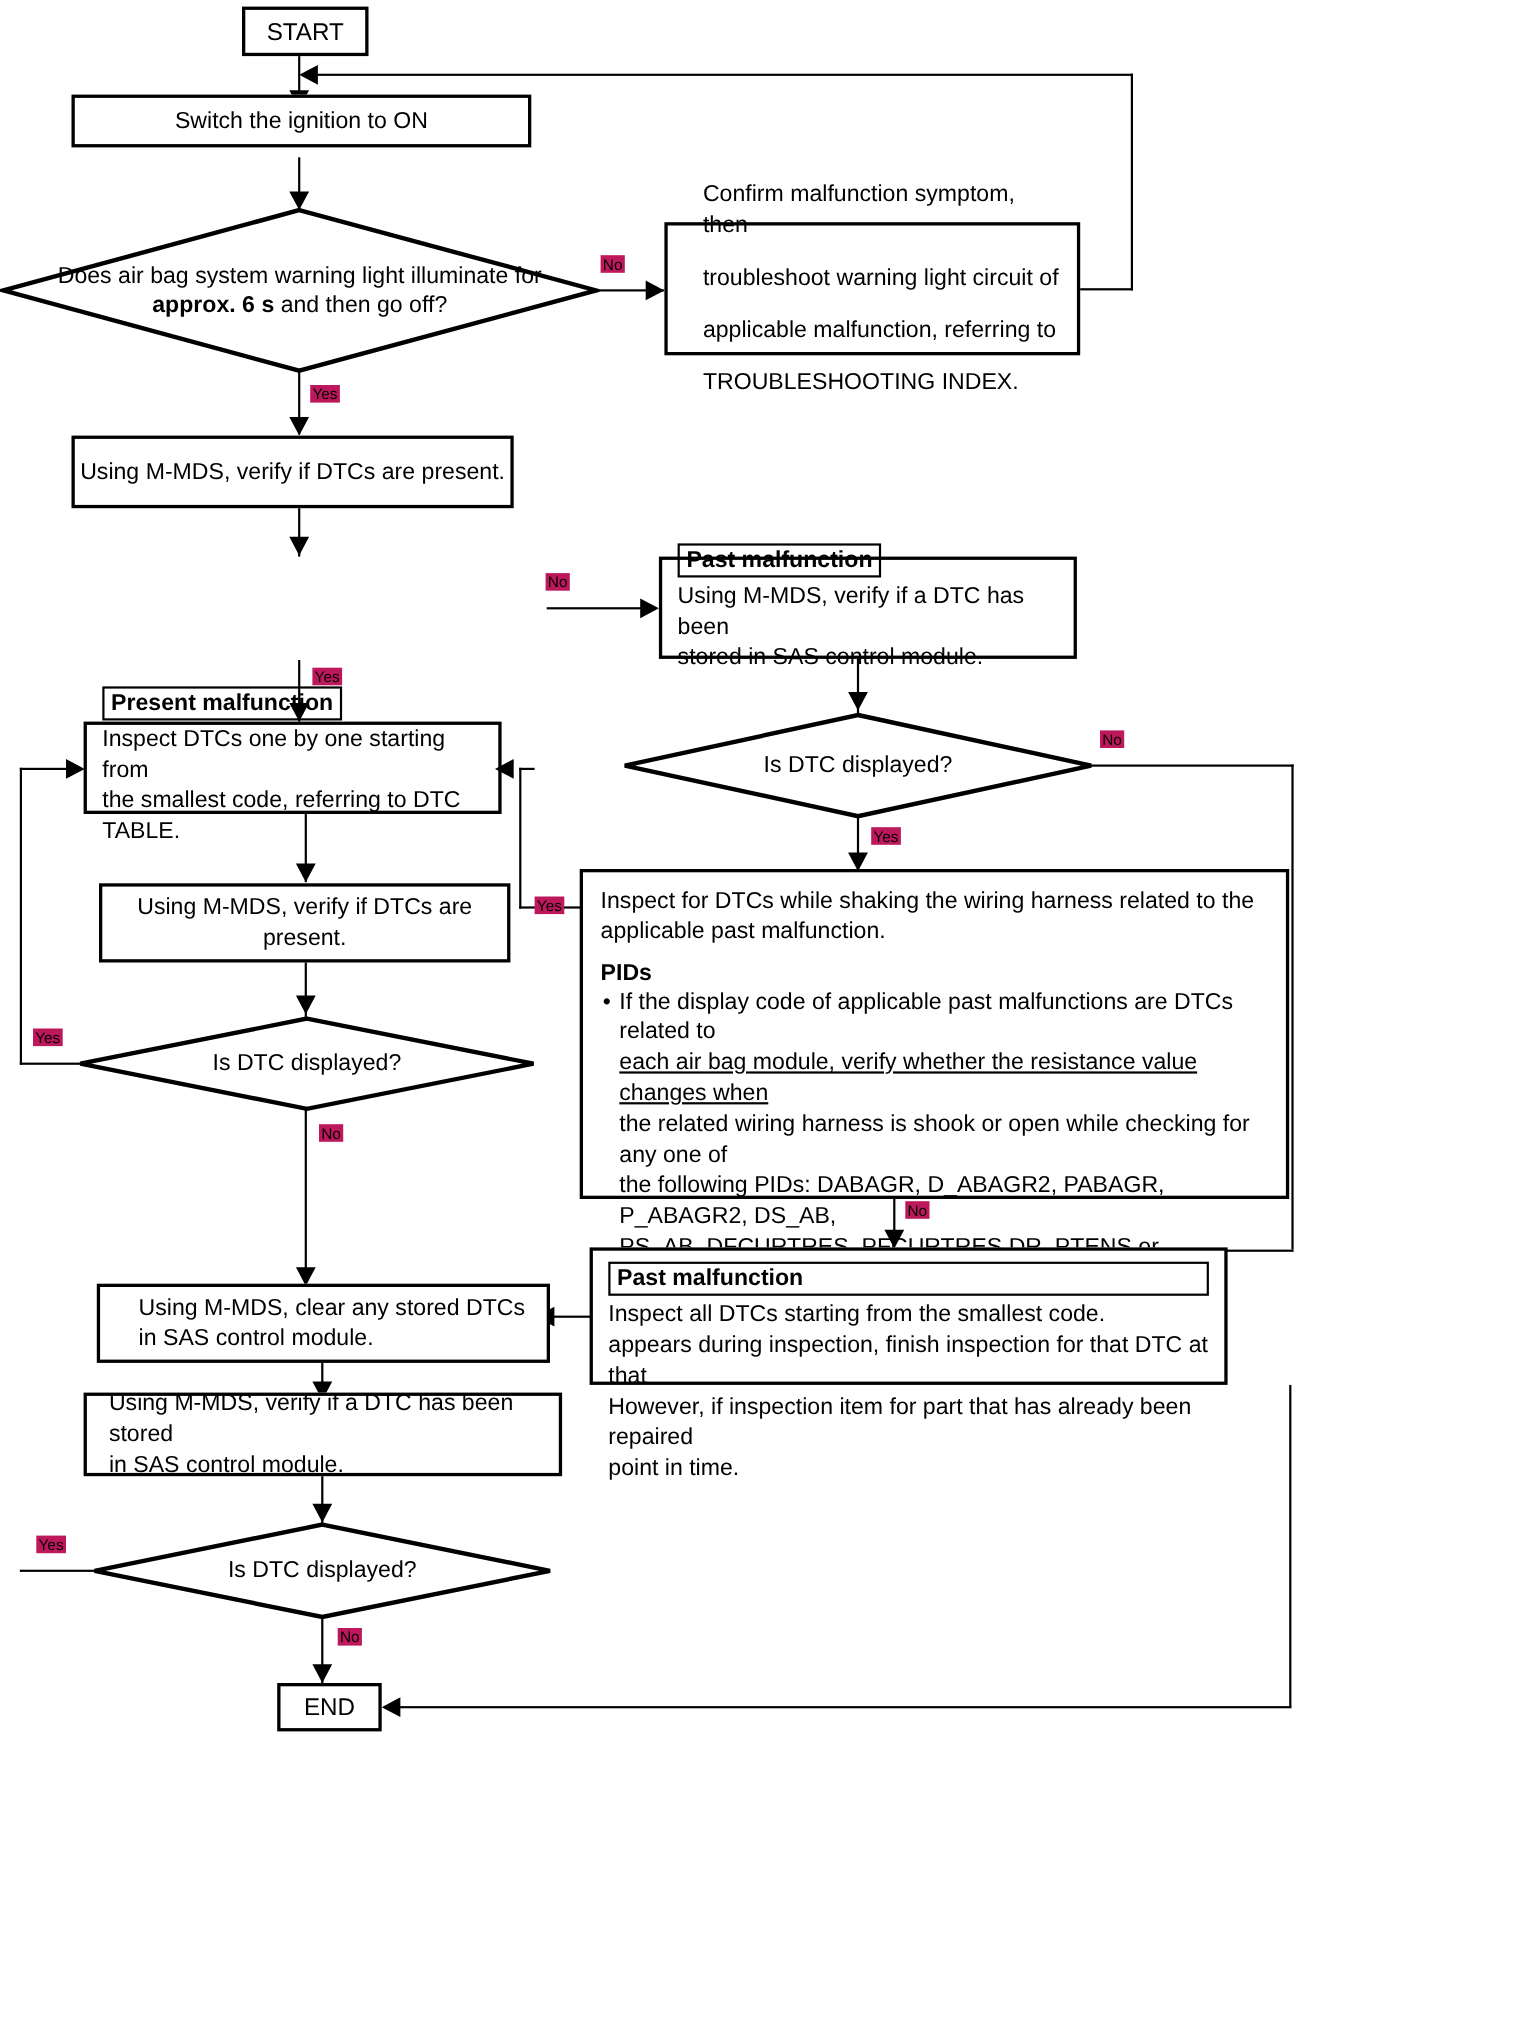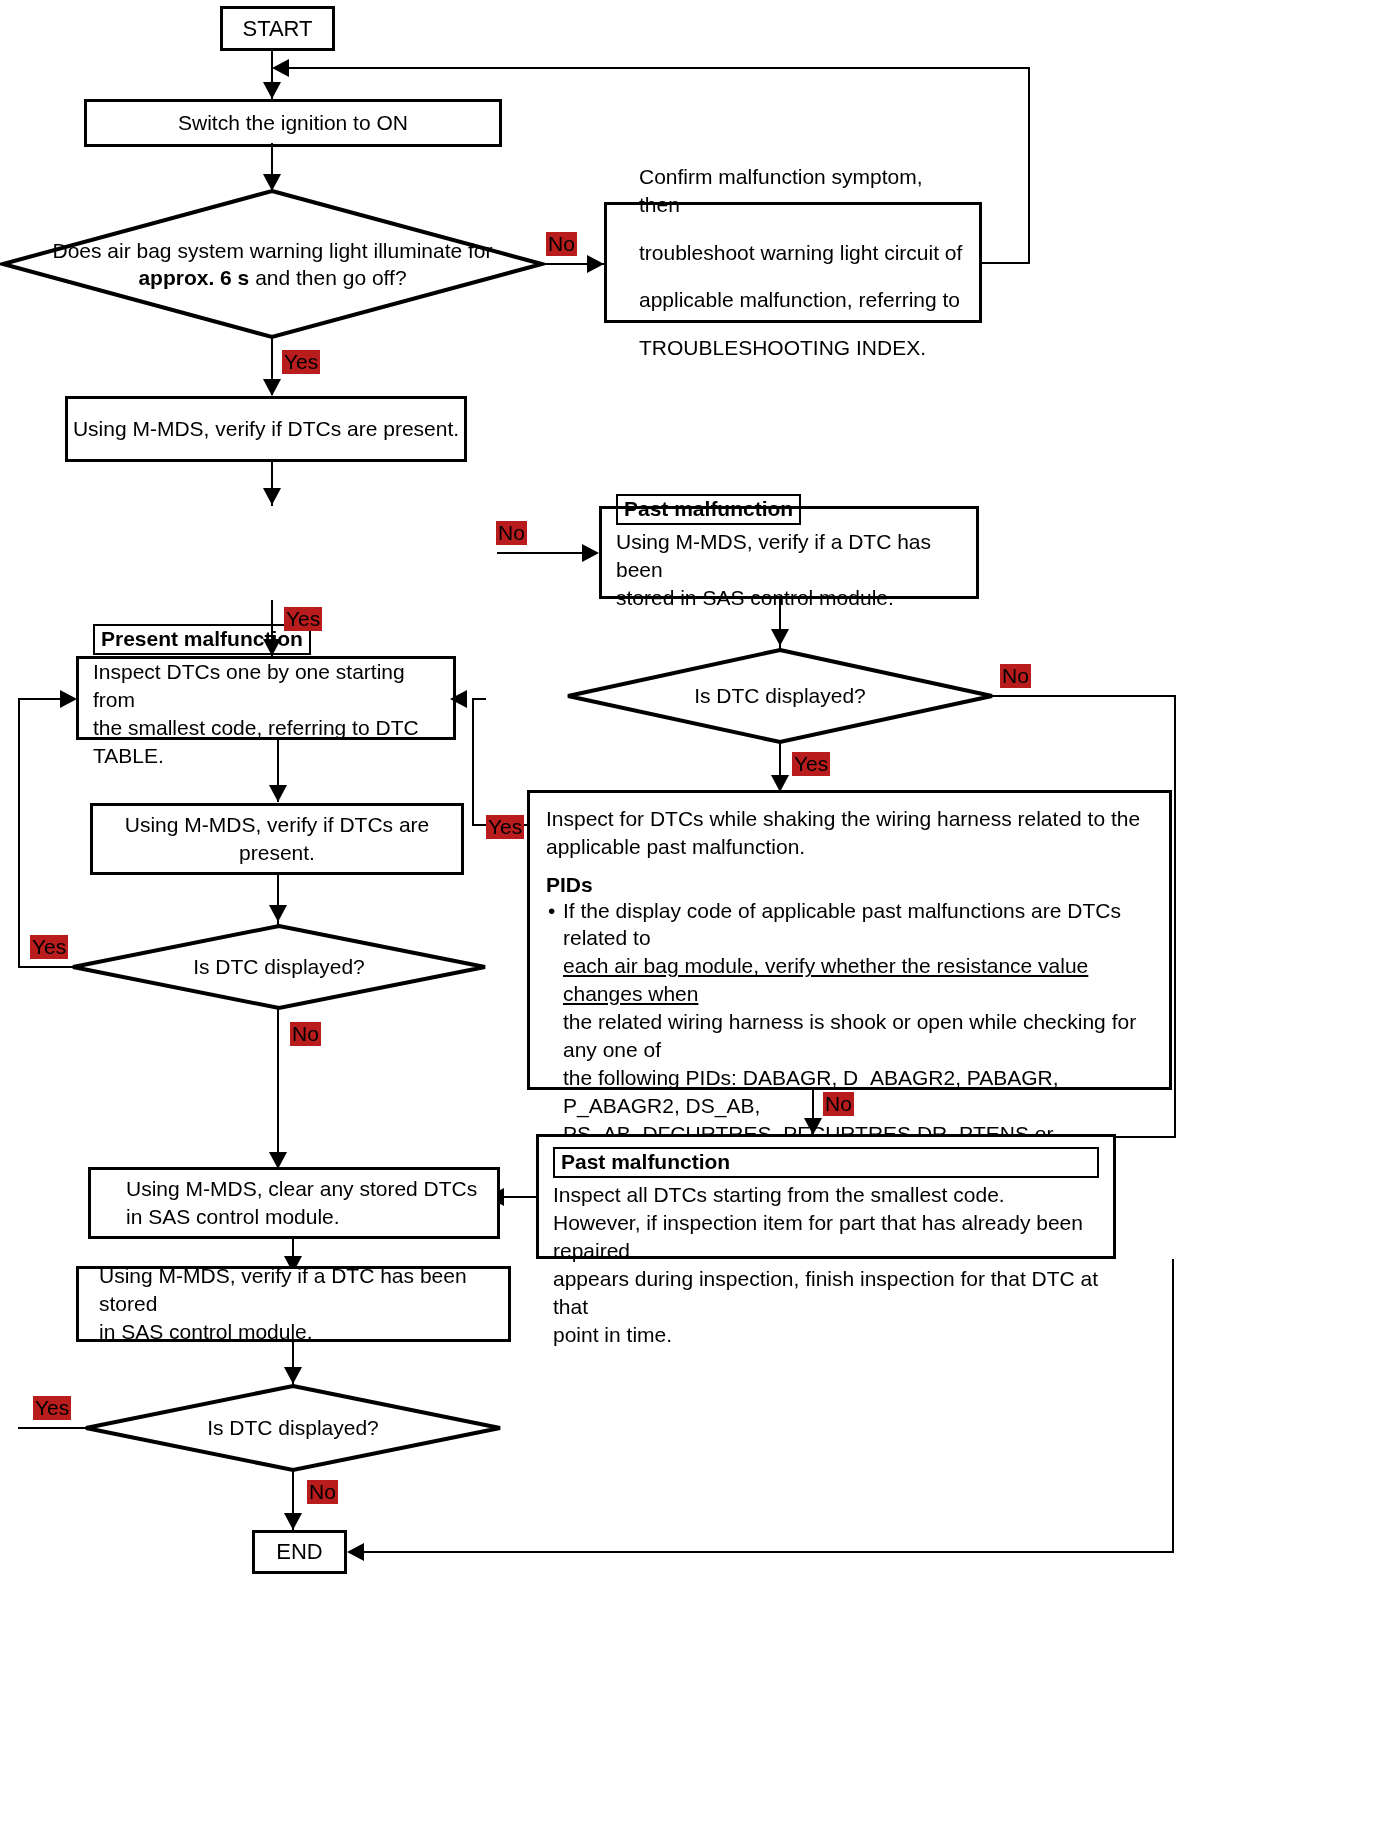--- a/index.html
+++ b/index.html
@@ -80,23 +80,23 @@
     border-left: 17px solid #000;
   }
   .ah-left {
     border-top: 9px solid transparent;
     border-bottom: 9px solid transparent;
     border-right: 17px solid #000;
   }
   
   .brlabel {
     position: absolute;
-    font-size: 21px;
+    font-size: 14px;
     white-space: nowrap;
-    background: #b91c1c;
+    background: #be185d;
     padding: 0 2px;
   }
   
   .hdrbox {
     display: inline-block;
     border: 2px solid #000;
     font-weight: bold;
     padding: 1px 6px 2px 6px;
     font-size: 21px;
     margin-bottom: 3px;
@@ -124,21 +124,21 @@
 
 <div id="canvas">
 
   <div class="term" style="left:220px; top:6px; width:115px; height:45px;">
     <span>START</span>
   </div>
 
   <div class="ln lnv" style="left:271px; top:51px; height:48px;"></div>
   <div class="ah ah-down" style="left:263px; top:82px;"></div>
 
-  <div class="node center" style="left:65px; top:99px; width:418px; height:48px;margin-left:19px;">
+  <div class="node center" style="left:65px; top:86px; width:418px; height:48px;">
     <span>Switch the ignition to ON</span>
   </div>
 
   <div class="ln lnv" style="left:271px; top:143px; height:48px;"></div>
   <div class="ah ah-down" style="left:263px; top:174px;"></div>
 
   <div class="diamond" style="left:0px; top:188px; width:545px; height:152px;">
     <svg width="545" height="152" viewBox="0 0 545 152">
       <polygon points="272,3 542,76 272,149 3,76" fill="#ffffff" stroke="#000000" stroke-width="4"></polygon>
     </svg>
@@ -263,22 +263,22 @@
   <div class="ah ah-left" style="left:450px; top:690px;"></div>
   <div class="brlabel" style="left:486px; top:815px;">Yes</div>
 
   <div class="ln lnv" style="left:812px; top:1090px; height:42px;"></div>
   <div class="ah ah-down" style="left:804px; top:1118px;"></div>
   <div class="brlabel" style="left:823px; top:1092px;">No</div>
 
   <div class="node" style="left:536px; top:1134px; width:580px; height:125px; padding:10px 14px; justify-content:flex-start;">
     <span class="hdrbox">Past malfunction</span>
     <span class="bodytext">Inspect all DTCs starting from the smallest code.</span>
+    <span class="bodytext">appears during inspection, finish inspection for that DTC at that</span>
     <span class="bodytext">However, if inspection item for part that has already been repaired</span>
-    <span class="bodytext">appears during inspection, finish inspection for that DTC at that</span>
     <span class="bodytext">point in time.</span>
   </div>
 
   <div class="ln lnh" style="left:1114px; top:1136px; width:62px;"></div>
 
   <div class="ln lnh" style="left:500px; top:1196px; width:38px;"></div>
   <div class="ah ah-left" style="left:487px; top:1188px;"></div>
 
   <div class="node" style="left:88px; top:1167px; width:412px; height:72px; padding:6px 14px 6px 35px;">
     <span>Using M-MDS, clear any stored DTCs</span>

